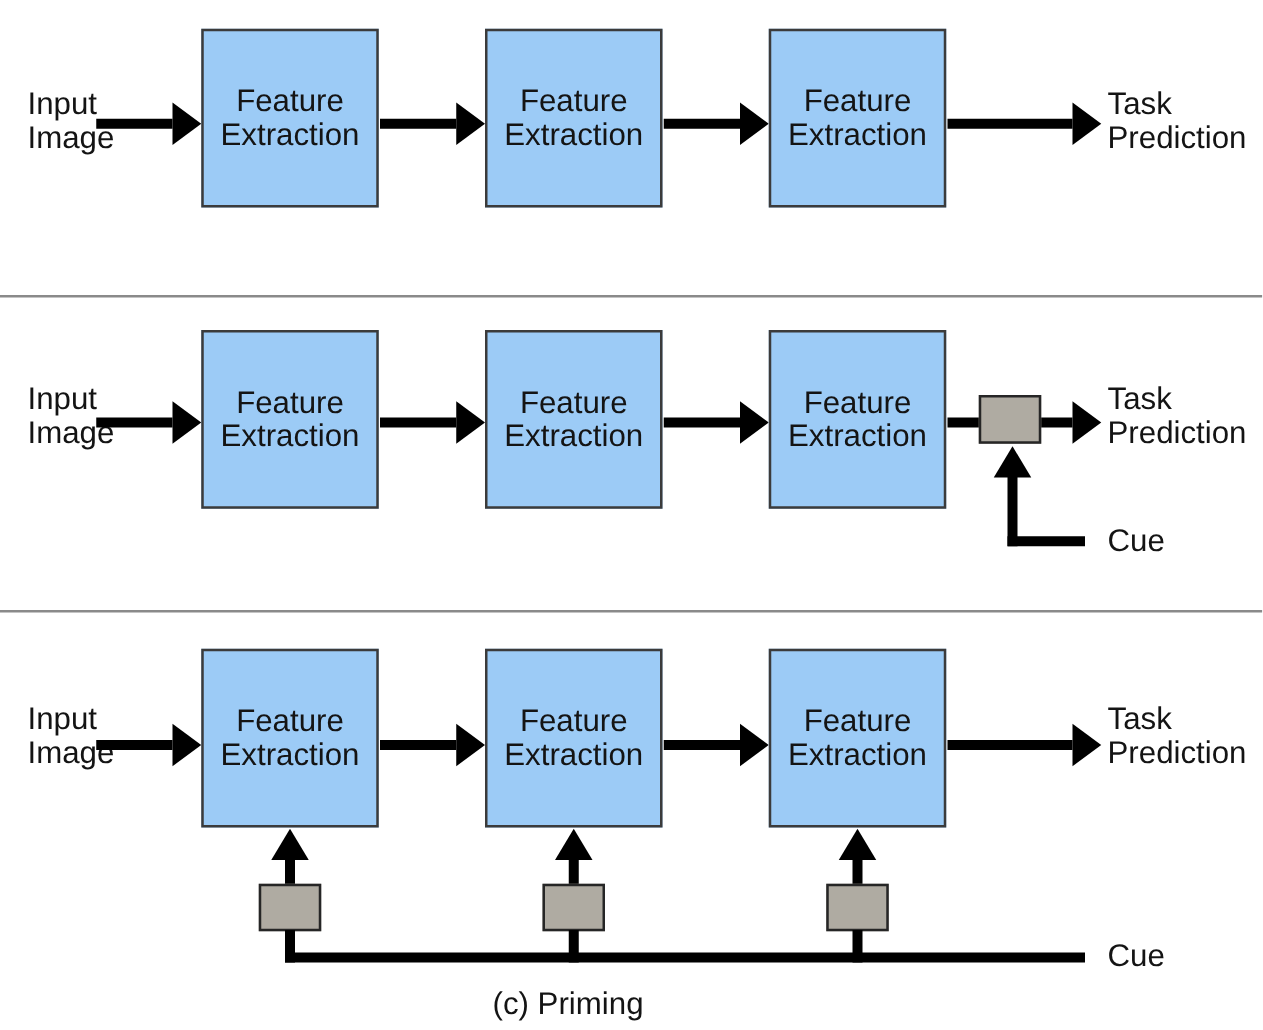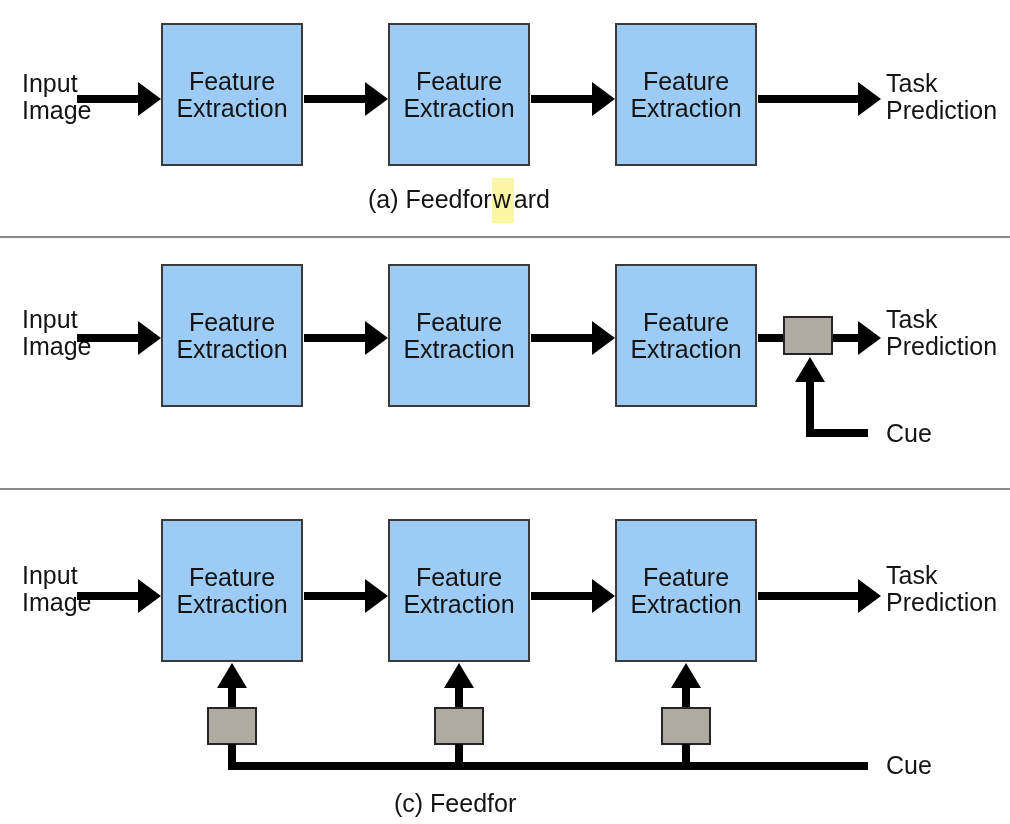--- a/index.html
+++ b/index.html
@@ -74,21 +74,20 @@
     </div>
 
     <div class="hline" style="left:758px;top:95px;width:100px"></div>
     <div class="head-right" style="left:858px;top:82px"></div>
 
     <div class="label" style="left:886px;top:70px">
       <span class="line">Task</span>
       <span class="line">Prediction</span>
     </div>
 
-    <div class="caption" style="left:368px;top:186px"><span>(a) Feedfor</span><span class="hl">w</span><span>ard</span></div>
   </section>
 
   <div class="divider" style="top:236px"></div>
 
   <section>
     <div class="label" style="left:22px;top:306px">
       <span class="line">Input</span>
       <span class="line">Image</span>
     </div>
 
@@ -190,16 +189,16 @@
     <div class="vline" style="left:682px;top:685px;height:23px"></div>
     <div class="cuebox" style="left:661px;top:707px;height:38px"></div>
     <div class="vline" style="left:682px;top:744px;height:26px"></div>
 
     <div class="hline" style="left:228px;top:762px;width:640px"></div>
 
     <div class="label" style="left:886px;top:752px">
       <span class="line">Cue</span>
     </div>
 
-    <div class="caption" style="left:394px;top:790px">(c) Feedfor</div>
+    <div class="caption" style="left:394px;top:790px">(c) Priming</div>
   </section>
 
 </div>
 
 </body></html>

